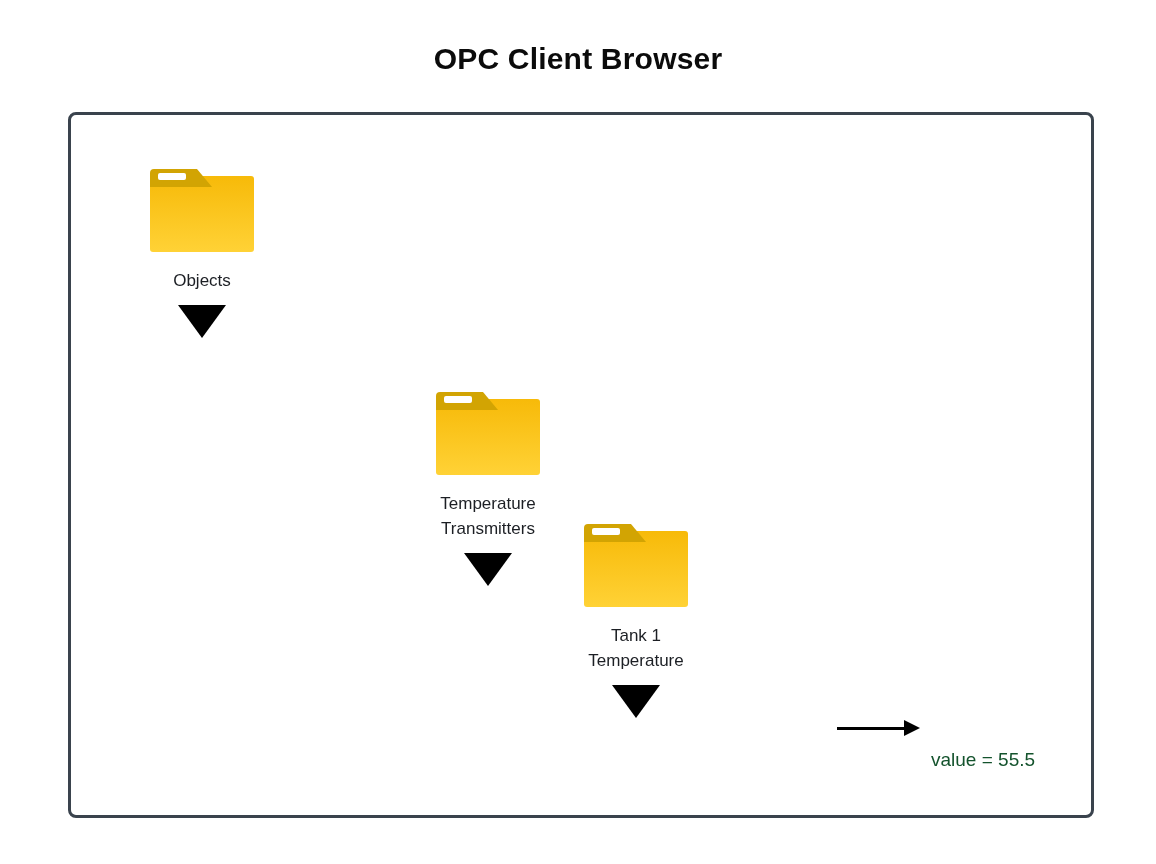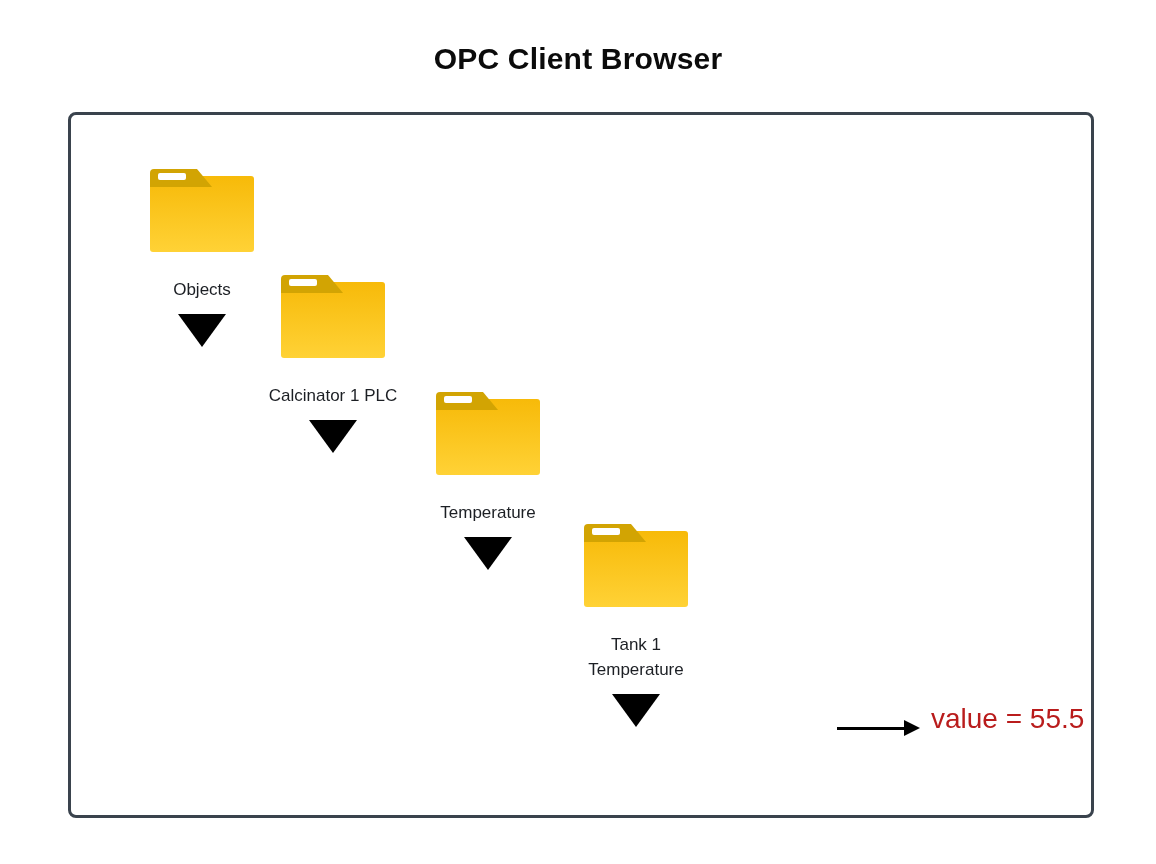--- a/index.html
+++ b/index.html
@@ -27,21 +27,21 @@
     border-radius: 8px;
     background: #ffffff;
   }
   .node {
     position: absolute;
     width: 220px;
     text-align: center;
   }
   .node svg.folder { display: block; margin: 0 auto; }
   .node-label {
-    margin-top: 24px;
+    margin-top: 15px;
     font-size: 17px;
     line-height: 25px;
     color: #1c1f24;
   }
   .node-label span { display: block; }
   .tri-down {
     width: 0; height: 0;
     margin: 12px auto 0 auto;
     border-left: 24px solid transparent;
     border-right: 24px solid transparent;
@@ -62,23 +62,23 @@
   .value-arrow-head {
     position: absolute;
     left: 833px; top: 605px;
     width: 0; height: 0;
     border-top: 8px solid transparent;
     border-bottom: 8px solid transparent;
     border-left: 16px solid #000000;
   }
   .value-text {
     position: absolute;
-    left: 860px; top: 588px;
-    font-size: 28px;
-    color: #b91c1c;
+    left: 860px; top: 634px;
+    font-size: 19px;
+    color: #14532d;
     white-space: nowrap;
   }
   .defs-holder { position: absolute; width: 0; height: 0; overflow: hidden; }
 </style>
 </head>
 <body>
 
 <svg class="defs-holder" aria-hidden="true">
   <defs>
     <linearGradient id="gfold" x1="0" y1="0" x2="0" y2="1">
@@ -98,41 +98,30 @@
       <path d="M1 19 L1 5 Q1 1 5 1 L48 1 L63 19 Z" fill="#D2A403"></path>
       <rect x="9" y="5" width="28" height="7" rx="2" fill="#FFFFFF"></rect>
     </svg>
     <div class="node-label">
       <span>Objects</span>
       <span></span>
     </div>
     <div class="tri-down"></div>
   </div>
 
-  <div class="node n1">
-    <svg class="folder" width="106" height="85" viewBox="0 0 106 85">
-      <rect x="1" y="8" width="104" height="76" rx="3" fill="url(#gfold)"></rect>
-      <path d="M1 19 L1 5 Q1 1 5 1 L48 1 L63 19 Z" fill="#D2A403"></path>
-      <rect x="9" y="5" width="28" height="7" rx="2" fill="#FFFFFF"></rect>
-    </svg>
-    <div class="node-label">
-      <span>Calcinator 1 PLC</span>
-      <span></span>
-    </div>
-    <div class="tri-down"></div>
-  </div>
 
   <div class="node n2">
     <svg class="folder" width="106" height="85" viewBox="0 0 106 85">
       <rect x="1" y="8" width="104" height="76" rx="3" fill="url(#gfold)"></rect>
       <path d="M1 19 L1 5 Q1 1 5 1 L48 1 L63 19 Z" fill="#D2A403"></path>
       <rect x="9" y="5" width="28" height="7" rx="2" fill="#FFFFFF"></rect>
     </svg>
     <div class="node-label">
       <span>Temperature</span>
+      <span>Transmitters</span>
     </div>
     <div class="tri-down"></div>
   </div>
 
   <div class="node n3">
     <svg class="folder" width="106" height="85" viewBox="0 0 106 85">
       <rect x="1" y="8" width="104" height="76" rx="3" fill="url(#gfold)"></rect>
       <path d="M1 19 L1 5 Q1 1 5 1 L48 1 L63 19 Z" fill="#D2A403"></path>
       <rect x="9" y="5" width="28" height="7" rx="2" fill="#FFFFFF"></rect>
     </svg>

